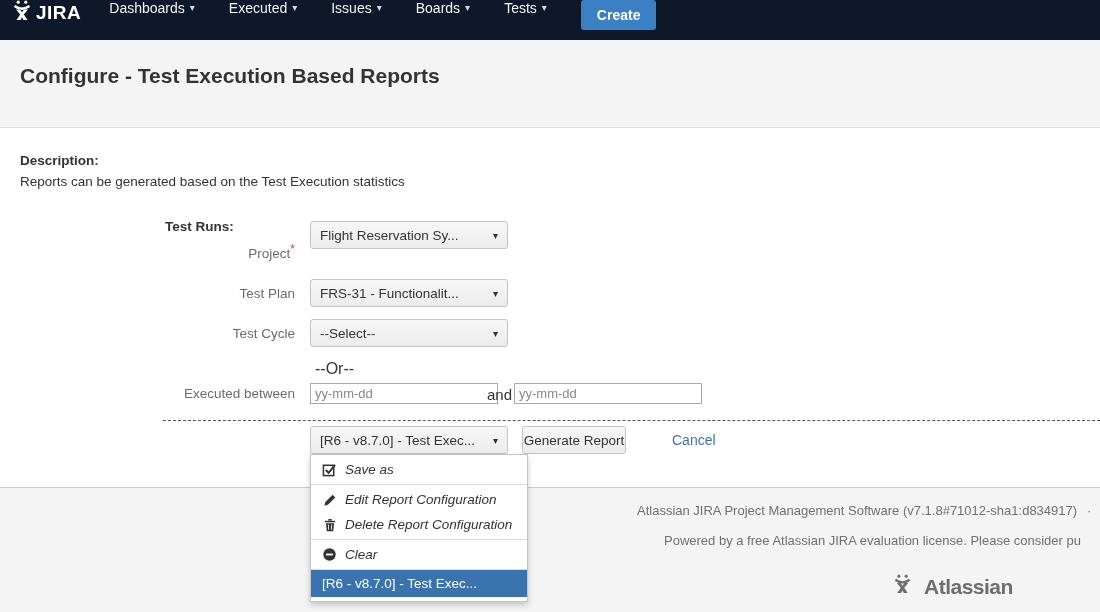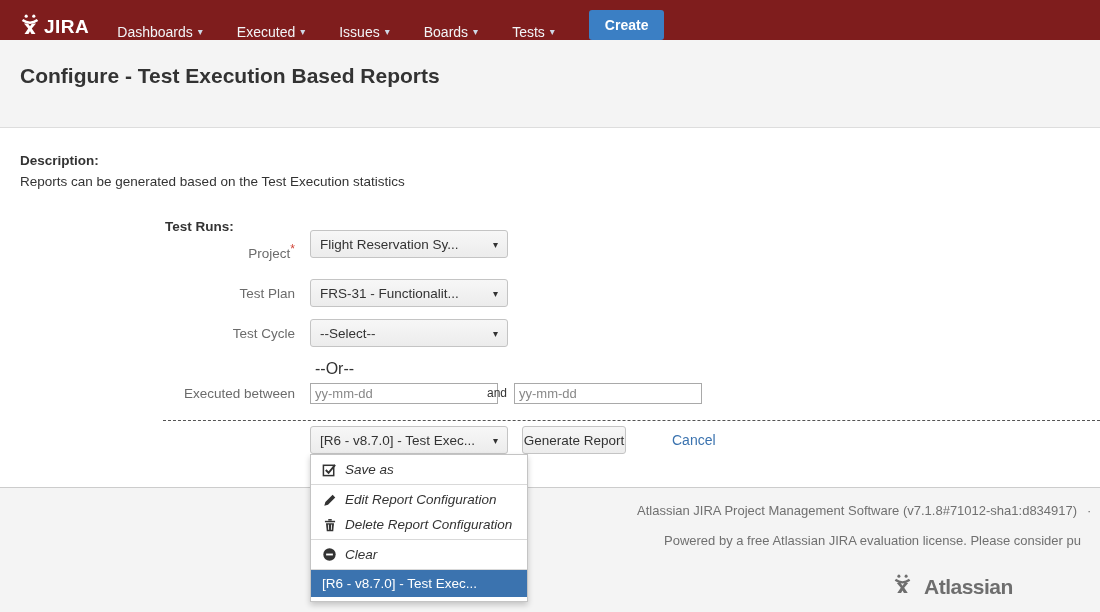--- a/index.html
+++ b/index.html
@@ -1,22 +1,22 @@
 <!DOCTYPE html>
 <html><head>
 <meta charset="utf-8">
 <style>
   * { margin:0; padding:0; box-sizing:border-box; }
   html,body { width:1100px; height:612px; overflow:hidden; background:#fff;
     font-family:"Liberation Sans","DejaVu Sans",sans-serif; }
   .abs { position:absolute; }
 
   
-  .navbar { left:0; top:0; width:1100px; height:40px; background:#7f1d1d;
-    display:flex; align-items:flex-end; padding-left:20px; }
+  .navbar { left:0; top:0; width:1100px; height:40px; background:#0f172a;
+    display:flex; align-items:flex-start; padding-left:12px; }
   .logo { display:flex; align-items:center; gap:4px; color:#fff; cursor:pointer; margin-right:28px; }
   .logo-text { font-size:19px; font-weight:bold; letter-spacing:0.5px; color:#fff; }
   .nav-item { display:flex; align-items:center; gap:5px; color:#f2f4f7; font-size:14px;
     margin-right:34px; cursor:pointer; text-decoration:none; }
   .caret { font-size:10px; color:#cfd9e6; line-height:1; }
   .create-btn { background:#3b7fc4; color:#fff; font-weight:bold; font-size:14px;
     border:none; border-radius:3px; padding:7px 16px; cursor:pointer; }
 
   
   .page-header { left:0; top:40px; width:1100px; height:88px; background:#f4f4f4;
@@ -33,21 +33,21 @@
   .req { color:#d04437; font-size:12px; vertical-align:super; line-height:0; }
   .select-btn { left:310px; width:198px; height:28px; background:#f2f2f2;
     background:linear-gradient(#f7f7f7,#ececec);
     border:1px solid #c4c4c4; border-radius:3px; display:flex; align-items:center;
     justify-content:space-between; padding:0 9px; font-size:13.5px; color:#333; cursor:pointer; }
   .select-caret { font-size:10px; color:#333; }
   .or-text { left:315px; top:360px; font-size:16px; color:#333; }
   .date-input { top:383px; height:21px; width:188px; border:1px solid #a9a9a9;
     font-size:13px; color:#333; padding:0 4px; font-family:inherit; }
   .date-input::placeholder { color:#888; opacity:1; }
-  .and-text { left:487px; top:386px; font-size:12px; color:#333; }
+  .and-text { left:487px; top:386px; font-size:15px; color:#333; }
 
   .dashed-sep { left:163px; top:420px; width:937px; height:0; border-top:1px dashed #555; }
 
   
   .report-dd { top:426px; }
   .gen-btn { left:522px; top:426px; height:28px; width:104px; background:linear-gradient(#f7f7f7,#ececec);
     border:1px solid #c4c4c4; border-radius:3px; font-size:13.5px; color:#333;
     font-family:inherit; cursor:pointer; }
   .cancel-link { left:664px; top:432px; font-size:14px; color:#3b73af; text-decoration:none; cursor:pointer;margin-left:8px; }
 
@@ -113,21 +113,21 @@
 </div>
 
 <div class="abs desc-label">Description:</div>
 <div class="abs desc-text">Reports can be generated based on the Test Execution statistics</div>
 
 <div class="abs section-label">Test Runs:</div>
 
 <div class="abs f-label" style="top:246px;">
   <span>Project</span><span class="req">*</span>
 </div>
-<div class="abs select-btn" style="top:230px;">
+<div class="abs select-btn" style="top:221px;">
   <span>Flight Reservation Sy...</span>
   <span class="select-caret">▾</span>
 </div>
 
 <div class="abs f-label" style="top:286px;">Test Plan</div>
 <div class="abs select-btn" style="top:279px;">
   <span>FRS-31 - Functionalit...</span>
   <span class="select-caret">▾</span>
 </div>
 

